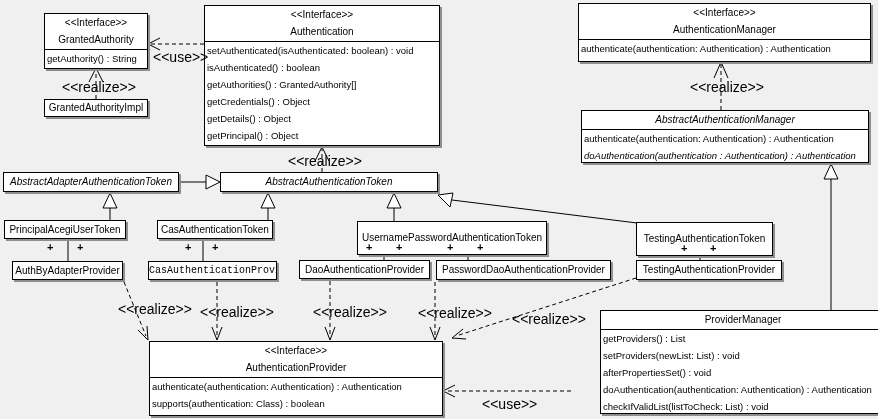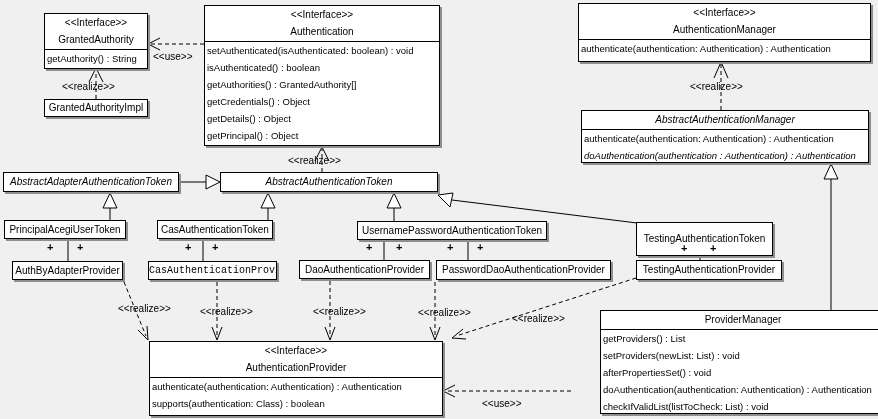--- a/index.html
+++ b/index.html
@@ -9,21 +9,21 @@
   .uml-class{position:absolute;background:#fff;border:1px solid #000;box-shadow:2px 2px 0 #8f8f8f;
              box-sizing:border-box;font-size:10px;line-height:17px;}
   .hdr{text-align:center;border-bottom:1px solid #000;padding-top:1px;}
   .stereo{height:16px;line-height:16px;white-space:nowrap;overflow:hidden;}
   .cname{height:18px;line-height:18px;white-space:nowrap;overflow:hidden;}
   .methods .m{height:17px;line-height:17px;padding:0 2px;font-size:9.5px;
               white-space:nowrap;overflow:hidden;text-align:left;}
   .simple{display:flex;align-items:center;justify-content:center;}
   .simple .cname{width:100%;text-align:center;}
   .it{font-style:italic;}
-  .lbl{position:absolute;font-size:10px;line-height:10px;white-space:nowrap;}
+  .lbl{position:absolute;font-size:14px;line-height:10px;white-space:nowrap;}
   .plus{position:absolute;font-size:11px;line-height:10px;font-weight:bold;}
 </style>
 </head>
 <body>
 
 <div class="diagram">
 
   <svg class="connectors" viewBox="0 0 878 419" xmlns="http://www.w3.org/2000/svg">
     <g stroke="#000000" stroke-width="1" fill="none">
 
@@ -135,21 +135,21 @@
   <div class="uml-class simple" style="left:220px;top:172px;width:218px;height:20px;">
     <div class="cname it">AbstractAuthenticationToken</div>
   </div>
 
   <div class="uml-class simple" style="left:4px;top:220px;width:122px;height:19px;">
     <div class="cname">PrincipalAcegiUserToken</div>
   </div>
   <div class="uml-class simple" style="left:157px;top:220px;width:116px;height:19px;">
     <div class="cname">CasAuthenticationToken</div>
   </div>
-  <div class="uml-class simple" style="left:357px;top:221px;width:190px;height:19px;">
+  <div class="uml-class simple" style="left:357px;top:221px;width:190px;height:34px;">
     <div class="cname">UsernamePasswordAuthenticationToken</div>
   </div>
   <div class="uml-class simple" style="left:636px;top:222px;width:137px;height:34px;">
     <div class="cname">TestingAuthenticationToken</div>
   </div>
 
   <div class="uml-class simple" style="left:12px;top:261px;width:111px;height:19px;">
     <div class="cname">AuthByAdapterProvider</div>
   </div>
   <div class="uml-class simple" style="left:148px;top:261px;width:129px;height:19px;font-family:Liberation Mono, monospace;">

